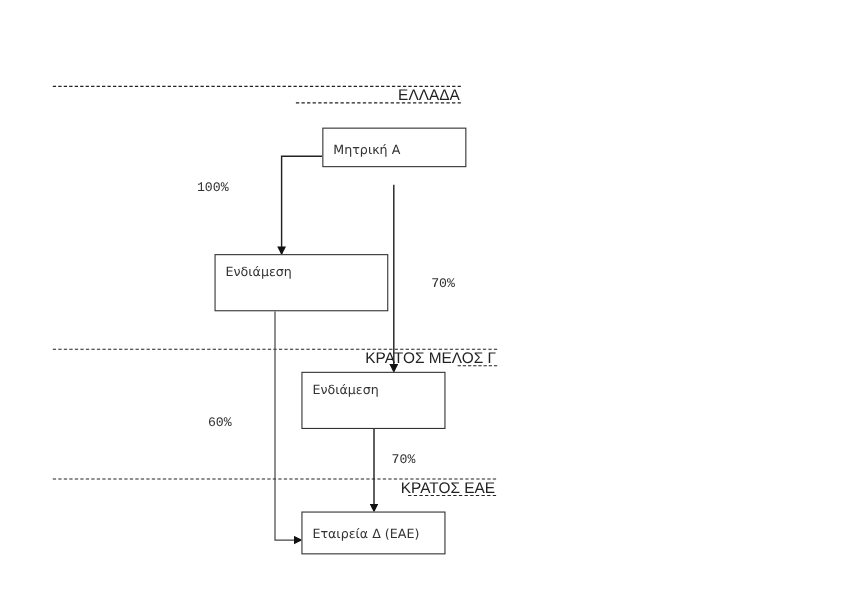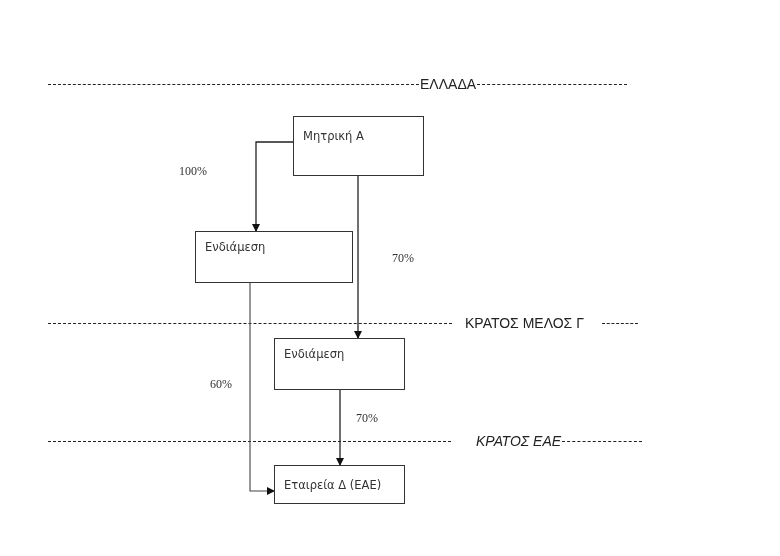--- a/index.html
+++ b/index.html
@@ -1,74 +1,74 @@
 <!DOCTYPE html>
 <html><head>
 <meta charset="utf-8">
 <style>
   html, body { margin: 0; padding: 0; background: #ffffff; }
   body { width: 780px; height: 556px; position: relative; overflow: hidden;
          font-family: "Liberation Sans", sans-serif; color: #222; }
-  .border-line { position: absolute; height: 12px; display: flex; align-items: center; white-space: nowrap; }
+  .border-line { position: absolute; height: 12px; display: flex; align-items: flex-end; white-space: nowrap; flex-direction: column; }
   .dashes { flex: 0 0 auto; height: 0; border-top: 1.4px dashed #222; }
   .border-label { font-size: 14px; color: #222; padding: 0 1px; line-height: 14px; }
   .box { position: absolute; border: 1px solid #333; background: #fff; box-sizing: border-box;
          font-family: "DejaVu Sans", sans-serif; font-size: 11.5px; color: #333; padding: 9px 0 0 9px; line-height: 21px; }
-  .pct { position: absolute; font-family: Liberation Serif, serif; font-size: 12px; color: #333; }
+  .pct { position: absolute; font-family: Liberation Mono, monospace; font-size: 12px; color: #333; }
   svg.connectors { position: absolute; left: 0; top: 0; }
 </style>
 </head>
 <body>
 
 <div class="border-line" style="left:48px; top:78px;">
   <span class="dashes" style="width:371px;"></span>
   <span class="border-label">ΕΛΛΑΔΑ</span>
   <span class="dashes" style="width:150px;"></span>
 </div>
 
-<div class="border-line" style="left:48px; top:317px;gap:12px;">
+<div class="border-line" style="left:48px; top:317px;">
   <span class="dashes" style="width:404px;"></span>
   <span class="border-label">ΚΡΑΤΟΣ ΜΕΛΟΣ Γ</span>
   <span class="dashes" style="width:36px; margin-left:5px;"></span>
 </div>
 
 <div class="border-line" style="left:48px; top:435px;">
   <span class="dashes" style="width:403px;"></span>
-  <span class="border-label" style="margin-left:24px;font-style:italic;">ΚΡΑΤΟΣ ΕΑΕ</span>
+  <span class="border-label" style="margin-left:24px;">ΚΡΑΤΟΣ ΕΑΕ</span>
   <span class="dashes" style="width:80px;"></span>
 </div>
 
 <svg class="connectors" width="780" height="556">
   <defs>
     <marker id="arrow" markerWidth="8" markerHeight="8" refX="7" refY="4" orient="auto" markerUnits="userSpaceOnUse">
       <path d="M0,0 L8,4 L0,8 Z" fill="#111"></path>
     </marker>
   </defs>
 
   <polyline points="293,142 256,142 256,231" fill="none" stroke="#222" stroke-width="1.3" marker-end="url(#arrow)"></polyline>
 
   <polyline points="358,168 358,338" fill="none" stroke="#222" stroke-width="1.3" marker-end="url(#arrow)"></polyline>
 
   <polyline points="250,283 250,491 274,491" fill="none" stroke="#444" stroke-width="1.1" marker-end="url(#arrow)"></polyline>
 
   <polyline points="340,390 340,465" fill="none" stroke="#222" stroke-width="1.3" marker-end="url(#arrow)"></polyline>
 </svg>
 
-<div class="box" style="left:293px; top:116px; width:131px; height:60px;">
+<div class="box" style="left:293px; top:116px; width:131px; height:36px;">
   <div>Μητρική Α</div>
 </div>
 
 <div class="box" style="left:195px; top:231px; width:158px; height:52px; padding-top:5px;">
   <div>Ενδιάμεση</div>
 </div>
 
 <div class="box" style="left:274px; top:338px; width:131px; height:52px; padding-top:5px;">
   <div>Ενδιάμεση</div>
 </div>
 
 <div class="box" style="left:274px; top:465px; width:131px; height:39px;">
   <div>Εταιρεία Δ (ΕΑΕ)</div>
 </div>
 
 <div class="pct" style="left:179px; top:164px;">100%</div>
 <div class="pct" style="left:392px; top:251px;">70%</div>
-<div class="pct" style="left:189px; top:377px;margin-left:21px;">60%</div>
+<div class="pct" style="left:189px; top:377px;">60%</div>
 <div class="pct" style="left:356px; top:411px;">70%</div>
 
 </body></html>

